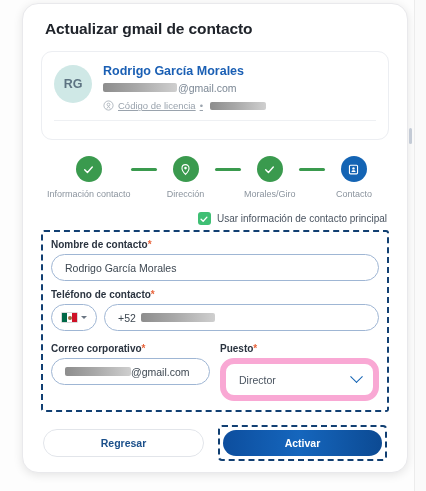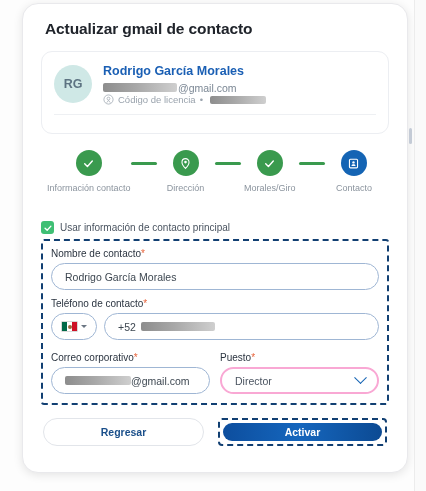--- a/index.html
+++ b/index.html
@@ -125,20 +125,22 @@
   .redact.lic-bar    { width: 56px; height: 8px; margin-left: 3px; }
   .redact.phone-bar  { width: 74px; height: 9px; margin-left: 5px; }
   .redact.corp-bar   { width: 66px; height: 9px; margin-right: 0px; }
 
   .profile-lic {
     display: flex;
     align-items: center;
     gap: 4px;
     font-size: 9.5px;
     color: #9aa3ad;
+    margin-top: 6px;
+    text-decoration: underline;
   }
   .lic-icon { width: 11px; height: 11px; display: block; }
 
   .card-divider {
     height: 1px;
     background: #eef0f3;
     margin: 9px 0 8px 0;
   }
   .profile-rfc {
     font-size: 9.5px;
@@ -183,22 +185,23 @@
     border-radius: 2px;
     background: #3a9a4e;
     margin-top: 12px;
     flex: none;
   }
 
   
   .checkbox-row {
     display: flex;
     align-items: center;
+    justify-content: flex-end;
     gap: 6px;
-    margin-top: 28px;
+    margin-top: 13px;
     padding-right: 2px;
   }
   .checkbox-box {
     width: 13px;
     height: 13px;
     border-radius: 3px;
     background: #3fbf74;
     display: flex;
     align-items: center;
     justify-content: center;
@@ -212,21 +215,21 @@
   .form-highlight {
     position: relative;
     margin-top: 5px;
     border: 2.5px dashed #113f72;
     border-radius: 3px;
     padding: 7px 8px 9px 8px;
   }
 
   .field-label {
     font-size: 10px;
-    font-weight: normal;
+    font-weight: bold;
     color: #2b3440;
     margin-bottom: 4px;
   }
   .req { color: #e8643c; font-size: 10px; }
 
   .input-box {
     height: 27px;
     border: 1px solid #9fb6d4;
     border-radius: 14px;
     background: #fff;
@@ -277,22 +280,22 @@
     border-left: 3px solid transparent;
     border-right: 3px solid transparent;
     border-top: 3.5px solid #6b7683;
   }
   .phone-input { flex: 1; }
 
   
   .two-col { display: flex; gap: 10px; }
   .two-col .field-group { flex: 1; margin-top: 4px; min-width: 0; }
   .select-box {
-    height: 27px;
-    border: 2px solid #f9a8d4;
+    height: 43px;
+    border: 6px solid #f9a8d4;
     border-radius: 14px;
     background: #fff;
     display: flex;
     align-items: center;
     justify-content: space-between;
     padding: 0 12px 0 13px;
     font-size: 10.5px;
     color: #4a5460;
   }
   .chevron {
@@ -325,21 +328,21 @@
   }
   .primary-wrap {
     flex: 1;
     border: 2.5px dashed #113f72;
     border-radius: 4px;
     padding: 3px;
     display: flex;
   }
   .btn-primary {
     flex: 1;
-    height: 18px;
+    height: 26px;
     border-radius: 14px;
     background: linear-gradient(90deg, #0d4e9e 0%, #1566bd 48%, #0c4a93 100%);
     color: #ffffff;
     font-size: 10.5px;
     font-weight: bold;
     display: flex;
     align-items: center;
     justify-content: center;
   }
 </style>

